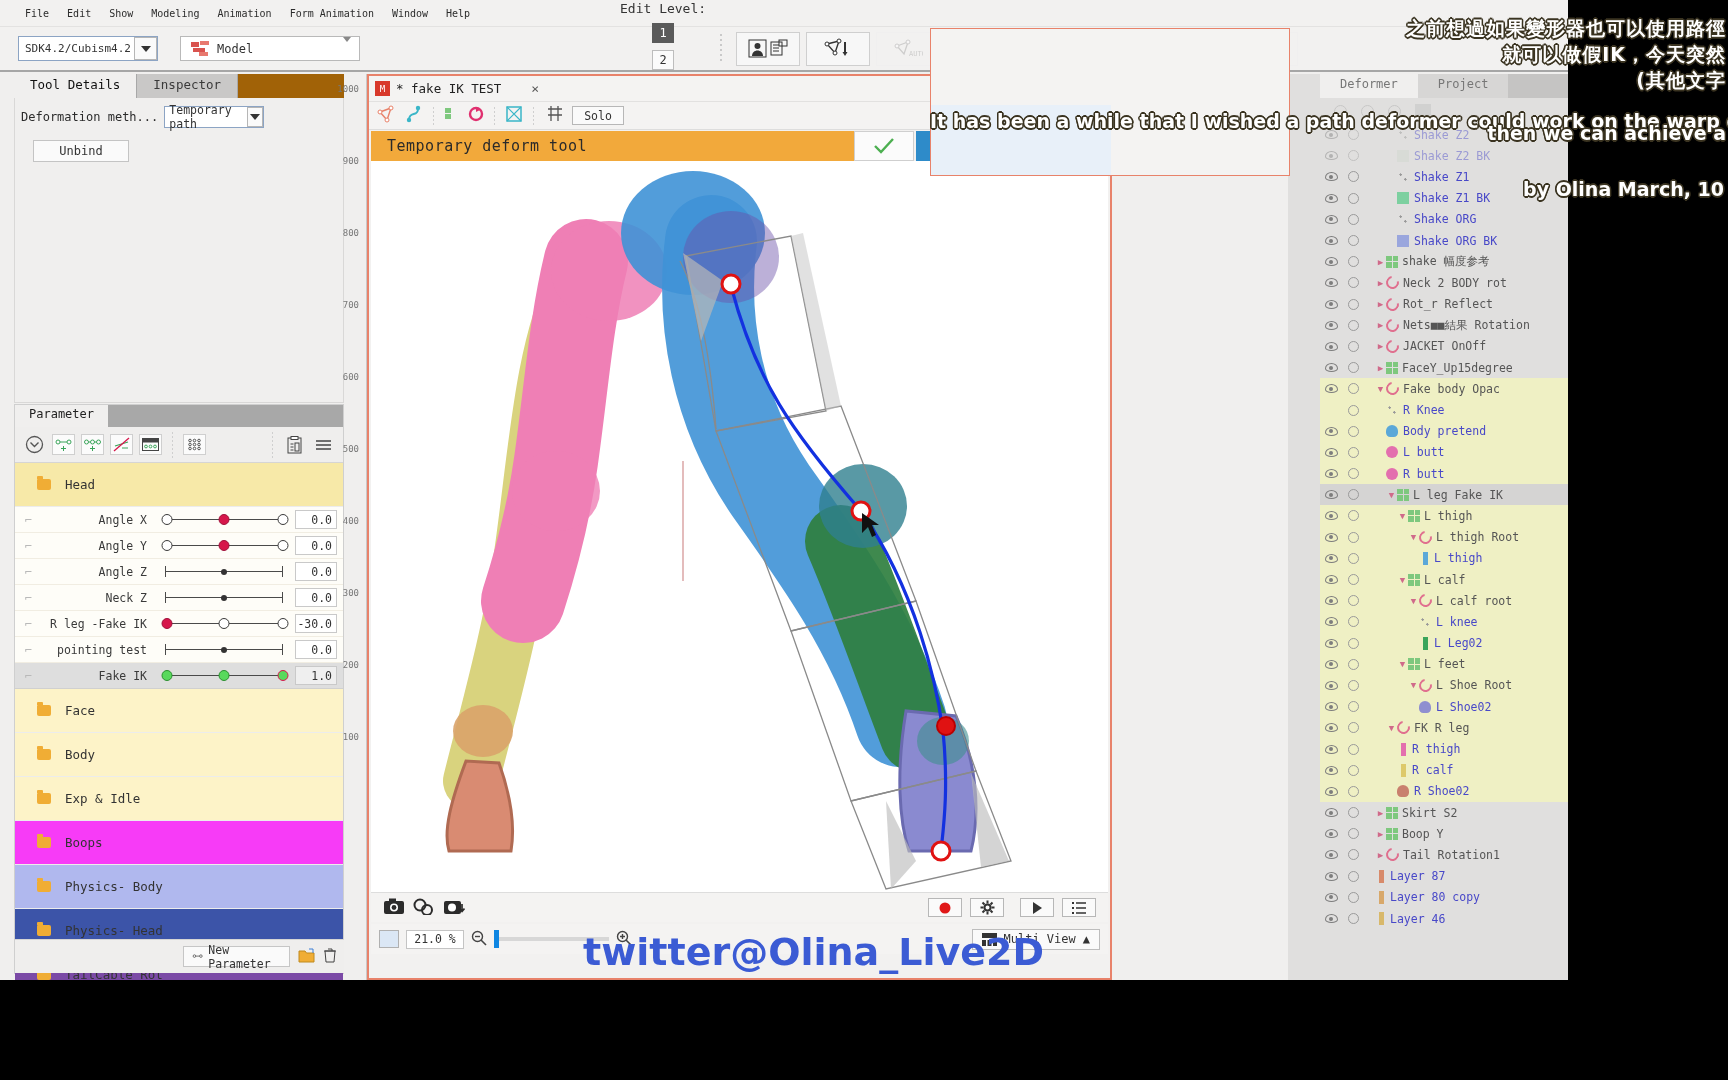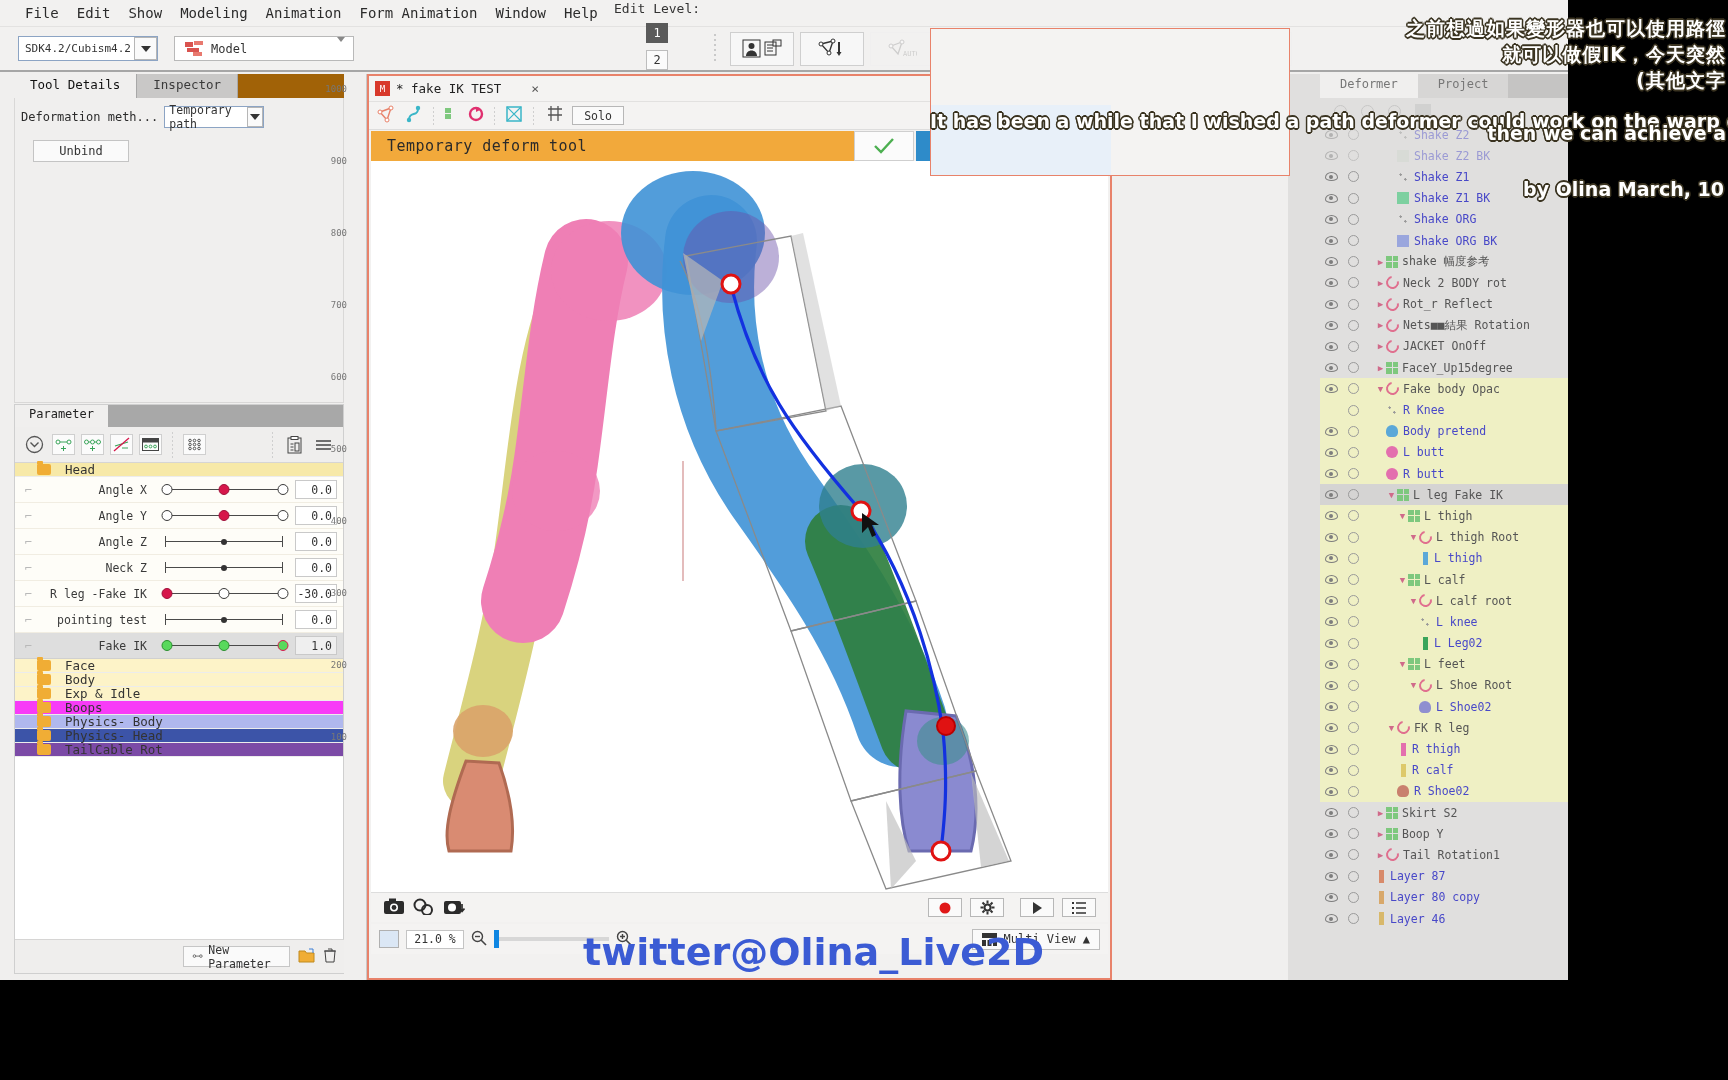--- a/index.html
+++ b/index.html
@@ -7,28 +7,28 @@
     width:1728px; height:1080px; overflow:hidden;
     background:#000;
     font-family:"DejaVu Sans Mono", monospace;
     font-size:12px; color:#333;
     position:relative;
   }
   #app { position:absolute; left:0; top:0; width:1568px; height:980px; background:#f0efee; overflow:hidden; }
 
   
   .menubar { height:27px; background:#f2f1f0; display:flex; align-items:center; padding-left:16px; gap:0px; border-bottom:1px solid #e3e2e1;}
-  .menubar .mi { padding:2px 9px; font-size:14px; color:#2b2b2b; font-family:"DejaVu Sans Mono", monospace; letter-spacing:0px;}
+  .menubar .mi { padding:2px 9px; font-size:10px; color:#2b2b2b; font-family:"DejaVu Sans Mono", monospace; letter-spacing:0px;}
 
   
   .toolbar { height:45px; background:#f2f1f0; display:flex; align-items:center; padding:0 10px; position:relative; border-bottom:2px solid #a6a6a6;}
   .combo { height:25px; border:1px solid #8ca4c4; background:#fff; display:flex; align-items:center; font-size:12px; padding-left:6px; position:relative;}
   .combo .arrow { width:23px; height:23px; border:1px solid #b6b6b6; background:#fafafa; margin-left:auto; display:flex;align-items:center;justify-content:center; }
   .combo.sdk { width:140px; margin-left:8px;}
-  .combo.model { width:180px; border:1px solid #b9b9b9; margin-left:16px;}
+  .combo.model { width:180px; border:1px solid #b9b9b9; margin-left:22px;}
   .tri-d { width:0;height:0;border-left:5px solid transparent;border-right:5px solid transparent;border-top:6px solid #333;}
   .tri-d.thin { border-top:5px solid #888; border-left:4px solid transparent;border-right:4px solid transparent;}
   .model-ico { width:20px;height:16px; margin:0 6px 0 4px; position:relative;}
   .model-ico i { position:absolute; display:block; background:#d9534f;}
   .model-ico i:nth-child(1){left:0;top:1px;width:8px;height:5px;}
   .model-ico i:nth-child(2){left:9px;top:0px;width:9px;height:4px;background:#e8796f;}
   .model-ico i:nth-child(3){left:2px;top:7px;width:12px;height:4px;}
   .model-ico i:nth-child(4){left:8px;top:11px;width:9px;height:4px;background:#e8796f;}
 
   .editlevel { margin-left:260px; display:flex; align-items:center; gap:7px; font-size:13px;flex-direction:column;}
@@ -58,21 +58,21 @@
   
   .parampanel { position:absolute; top:330px; left:0; width:330px; height:570px; border:1px solid #cfcfcf; background:#fff;}
   .ptabsrow { display:flex; height:22px; background:#a8a8a8;}
   .ptab { padding:2px 14px; font-size:12px; background:#f0efee; color:#222;}
   .ptoolbar { height:36px; background:#efeeed; display:flex; align-items:center; gap:6px; padding:0 8px; border-bottom:1px solid #d6d5d4;}
   .pt-ic { width:23px;height:21px; display:flex;align-items:center;justify-content:center; }
   .pt-ic.bx { border:1px solid #cfcfcf; background:#fbfbfb;}
   .vsep { width:1px;height:26px;background:repeating-linear-gradient(to bottom,#cfcfcf 0 2px, transparent 2px 4px); margin:0 4px;}
 
   .plist { }
-  .pgroup { height:14px; display:flex; align-items:center; padding-left:22px; font-size:12.5px; border-bottom:1px solid #ececec;}
+  .pgroup { height:44px; display:flex; align-items:center; padding-left:22px; font-size:12.5px; border-bottom:1px solid #ececec;}
   .folder { width:14px;height:11px;margin-right:14px; background:#f0ad35; border-radius:1px 2px 2px 2px; position:relative;}
   .folder:before{content:"";position:absolute;left:0;top:-3px;width:6px;height:3px;background:#f0ad35;border-radius:1px 1px 0 0;}
   .prow { height:26px; display:flex; align-items:center; font-size:12px; border-bottom:1px solid #f1ede2; background:#fefdf8;}
   .prow.sel { background:#dedede; border-bottom-color:#d0d0d0;}
   .pkey { width:26px; text-align:center; color:#b9b9b9; font-size:12px;}
   .pname { width:112px; text-align:right; padding-right:6px; color:#3a3a3a; font-size:11.5px; white-space:nowrap; overflow:hidden;}
   .ptrack { flex:1; position:relative; height:26px; margin:0 8px;}
   .ptrack .line { position:absolute; left:4px; right:4px; top:12.5px; height:1px; background:#4a4a4a;}
   .ptrack .cap { position:absolute; top:7px; width:1px;height:11px; background:#4a4a4a;}
   .knob { position:absolute; top:7.5px; width:11px;height:11px; border-radius:50%; transform:translateX(-50%);}
@@ -83,21 +83,21 @@
   .knob.dot { width:6px;height:6px;top:10px;background:#333;border:none;}
   .pval { width:42px; height:19px; border:1px solid #c9c9c9; background:#fff; font-size:11.5px; display:flex;align-items:center;justify-content:flex-end; padding-right:4px; margin-right:6px;}
   .prow.sel .pval { background:#efefef;}
 
   .pbottom { position:absolute; bottom:0; left:0; width:330px; height:34px; background:#efeeed; border-top:1px solid #d6d5d4; display:flex; align-items:center; padding:0 8px; gap:8px;}
   .newparam { height:21px; border:1px solid #c6c6c6; background:#fafafa; font-size:11.5px; display:flex;align-items:center; gap:5px; padding:0 8px; margin-left:160px;}
 
   
   .docwrap { position:absolute; left:367px; top:0; width:745px; height:906px; border:2px solid #e8826a; background:#f2f1f0;}
   .ruler-v { position:absolute; left:344px; top:0; width:23px; height:906px; background:#f0efee; border-right:1px solid #c9c9c9; font-size:9px; color:#777;}
-  .ruler-v span { position:absolute; right:19px; }
+  .ruler-v span { position:absolute; right:7px; }
   .doctab { height:26px; background:#f4f3f2; display:flex; align-items:center; padding-left:6px; border-bottom:1px solid #e2e1e0; }
   .doctab .dico { width:15px;height:15px; background:#d8392b; margin-right:6px; display:flex;align-items:center;justify-content:center; color:#fff; font-size:9px;}
   .doctab .dtitle { font-size:12.5px; color:#222;}
   .doctab .dclose { margin-left:30px; color:#555; font-size:13px; }
   .doctools { height:28px; background:#f4f3f2; display:flex; align-items:center; gap:6px; padding:0 8px; border-bottom:1px solid #ddd;}
   .solo { width:52px;height:19px;border:1px solid #b7b7b7;background:#fafafa;font-size:11.5px;display:flex;align-items:center;justify-content:center;}
   .tmpbar { position:absolute; top:55px; left:2px; width:510px; height:30px; background:#f2a93b; display:flex;align-items:center;}
   .tmpbar .lab { font-size:15px; color:#2a2a2a; padding-left:16px; letter-spacing:.5px;}
   .okbtn { position:absolute; left:485px; top:55px; width:60px; height:30px; background:#fbfbfb; border:1px solid #cfcfcf; display:flex;align-items:center;justify-content:center;}
   .bluebar { position:absolute; top:55px; left:547px; right:0; height:30px; background:#2e8bc9;}

